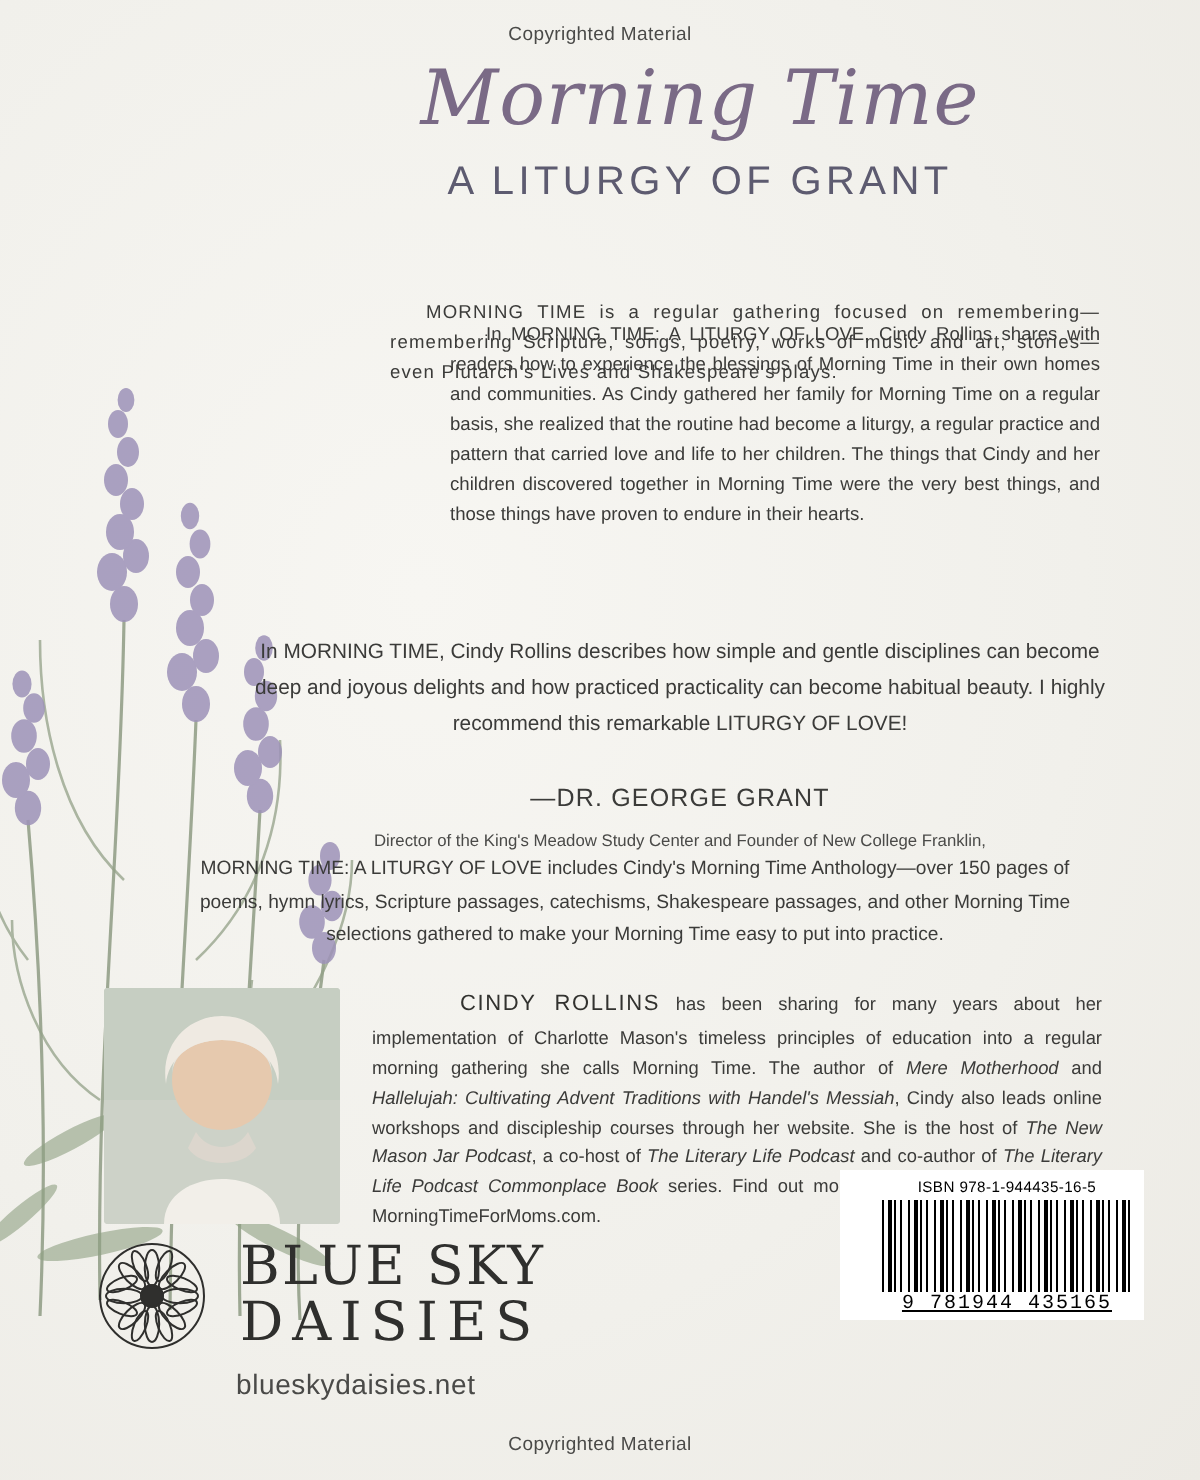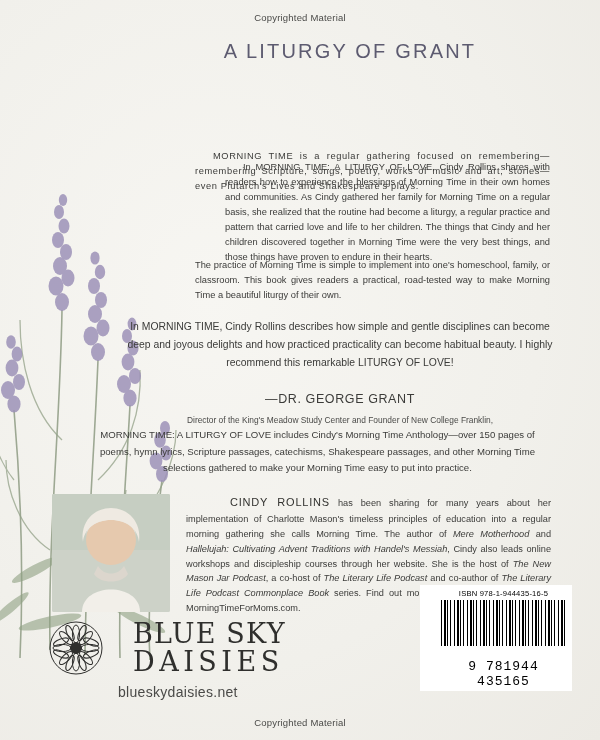--- a/index.html
+++ b/index.html
@@ -153,21 +153,21 @@
     overflow: hidden;
     background: #cfd2cb;
   }
 
   
   .publisher {
     position: absolute;
     left: 48px;
     top: 620px;
     display: flex;
-    gap: 29px;
+    gap: 16px;
   }
   .pub-mark { width: 56px; height: 56px; }
   .pub-text {
     font-family: "DejaVu Serif", serif;
     line-height: 1.02;
     color: #2f2f2d;
   }
   .pub-line1 { font-size: 27px; letter-spacing: 1.2px; }
   .pub-line2 { font-size: 27px; letter-spacing: 4.5px; }
   .pub-site {
@@ -203,25 +203,26 @@
     background: repeating-linear-gradient(
       to right,
       #000 0px, #000 1px, #fff 1px, #fff 3px,
       #000 3px, #000 5px, #fff 5px, #fff 6px,
       #000 6px, #000 7px, #fff 7px, #fff 9px,
       #000 9px, #000 10px, #fff 10px, #fff 13px
     );
   }
   .barcode-digits {
     font-family: "Liberation Mono", monospace;
-    font-size: 13px;
+    font-size: 10px;
     letter-spacing: 1px;
     color: #000;
     text-align: center;
-    margin-top: 13px;
+    margin-top: 1px;
+    text-decoration: underline;
   }
 </style>
 </head>
 <body>
 
 <div class="page">
 
   <svg class="lavender" viewBox="0 0 230 650">
     <g stroke="#8f9c84" stroke-width="1.6" fill="none" opacity="0.85">
       <path d="M60 640 C 58 520, 70 420, 72 300"></path>
@@ -286,34 +287,32 @@
       <ellipse cx="118" cy="580" rx="30" ry="5" transform="rotate(20 118 580)"></ellipse>
       <ellipse cx="60" cy="612" rx="32" ry="5.5" transform="rotate(-12 60 612)"></ellipse>
       <ellipse cx="150" cy="610" rx="28" ry="5" transform="rotate(26 150 610)"></ellipse>
       <ellipse cx="20" cy="598" rx="24" ry="4.5" transform="rotate(-40 20 598)"></ellipse>
     </g>
   </svg>
 
   <div class="copyright-mark copyright-top">Copyrighted Material</div>
 
   <div class="title-block">
+    <div class="book-title">Morning Time</div>
     <div class="book-subtitle">A LITURGY OF GRANT</div>
   </div>
 
   <div class="copy para-1">
     <p class="lead smallcaps">MORNING TIME is a regular gathering focused on remembering—remembering Scripture, songs, poetry, works of music and art, stories—even Plutarch's Lives and Shakespeare's plays.</p>
   </div>
 
   <div class="copy para-2">
     <p class="lead">In MORNING TIME: A LITURGY OF LOVE, Cindy Rollins shares with readers how to experience the blessings of Morning Time in their own homes and communities. As Cindy gathered her family for Morning Time on a regular basis, she realized that the routine had become a liturgy, a regular practice and pattern that carried love and life to her children. The things that Cindy and her children discovered together in Morning Time were the very best things, and those things have proven to endure in their hearts.</p>
   </div>
 
-  <div class="copy para-3">
-    <p>The practice of Morning Time is simple to implement into one's homeschool, family, or classroom. This book gives readers a practical, road-tested way to make Morning Time a beautiful liturgy of their own.</p>
-  </div>
 
   <div class="endorse">
     <div>In MORNING TIME, Cindy Rollins describes how simple and gentle disciplines can become deep and joyous delights and how practiced practicality can become habitual beauty.  I highly recommend this remarkable LITURGY OF LOVE!</div>
     <div class="endorse-name">—DR. GEORGE GRANT</div>
     <div class="endorse-role">
       <div>Director of the King's Meadow Study Center and Founder of New College Franklin,</div>
     </div>
   </div>
 
   <div class="anthology">MORNING TIME: A LITURGY OF LOVE includes Cindy's Morning Time Anthology—over 150 pages of poems, hymn lyrics, Scripture passages, catechisms, Shakespeare passages, and other Morning Time selections gathered to make your Morning Time easy to put into practice.</div>

